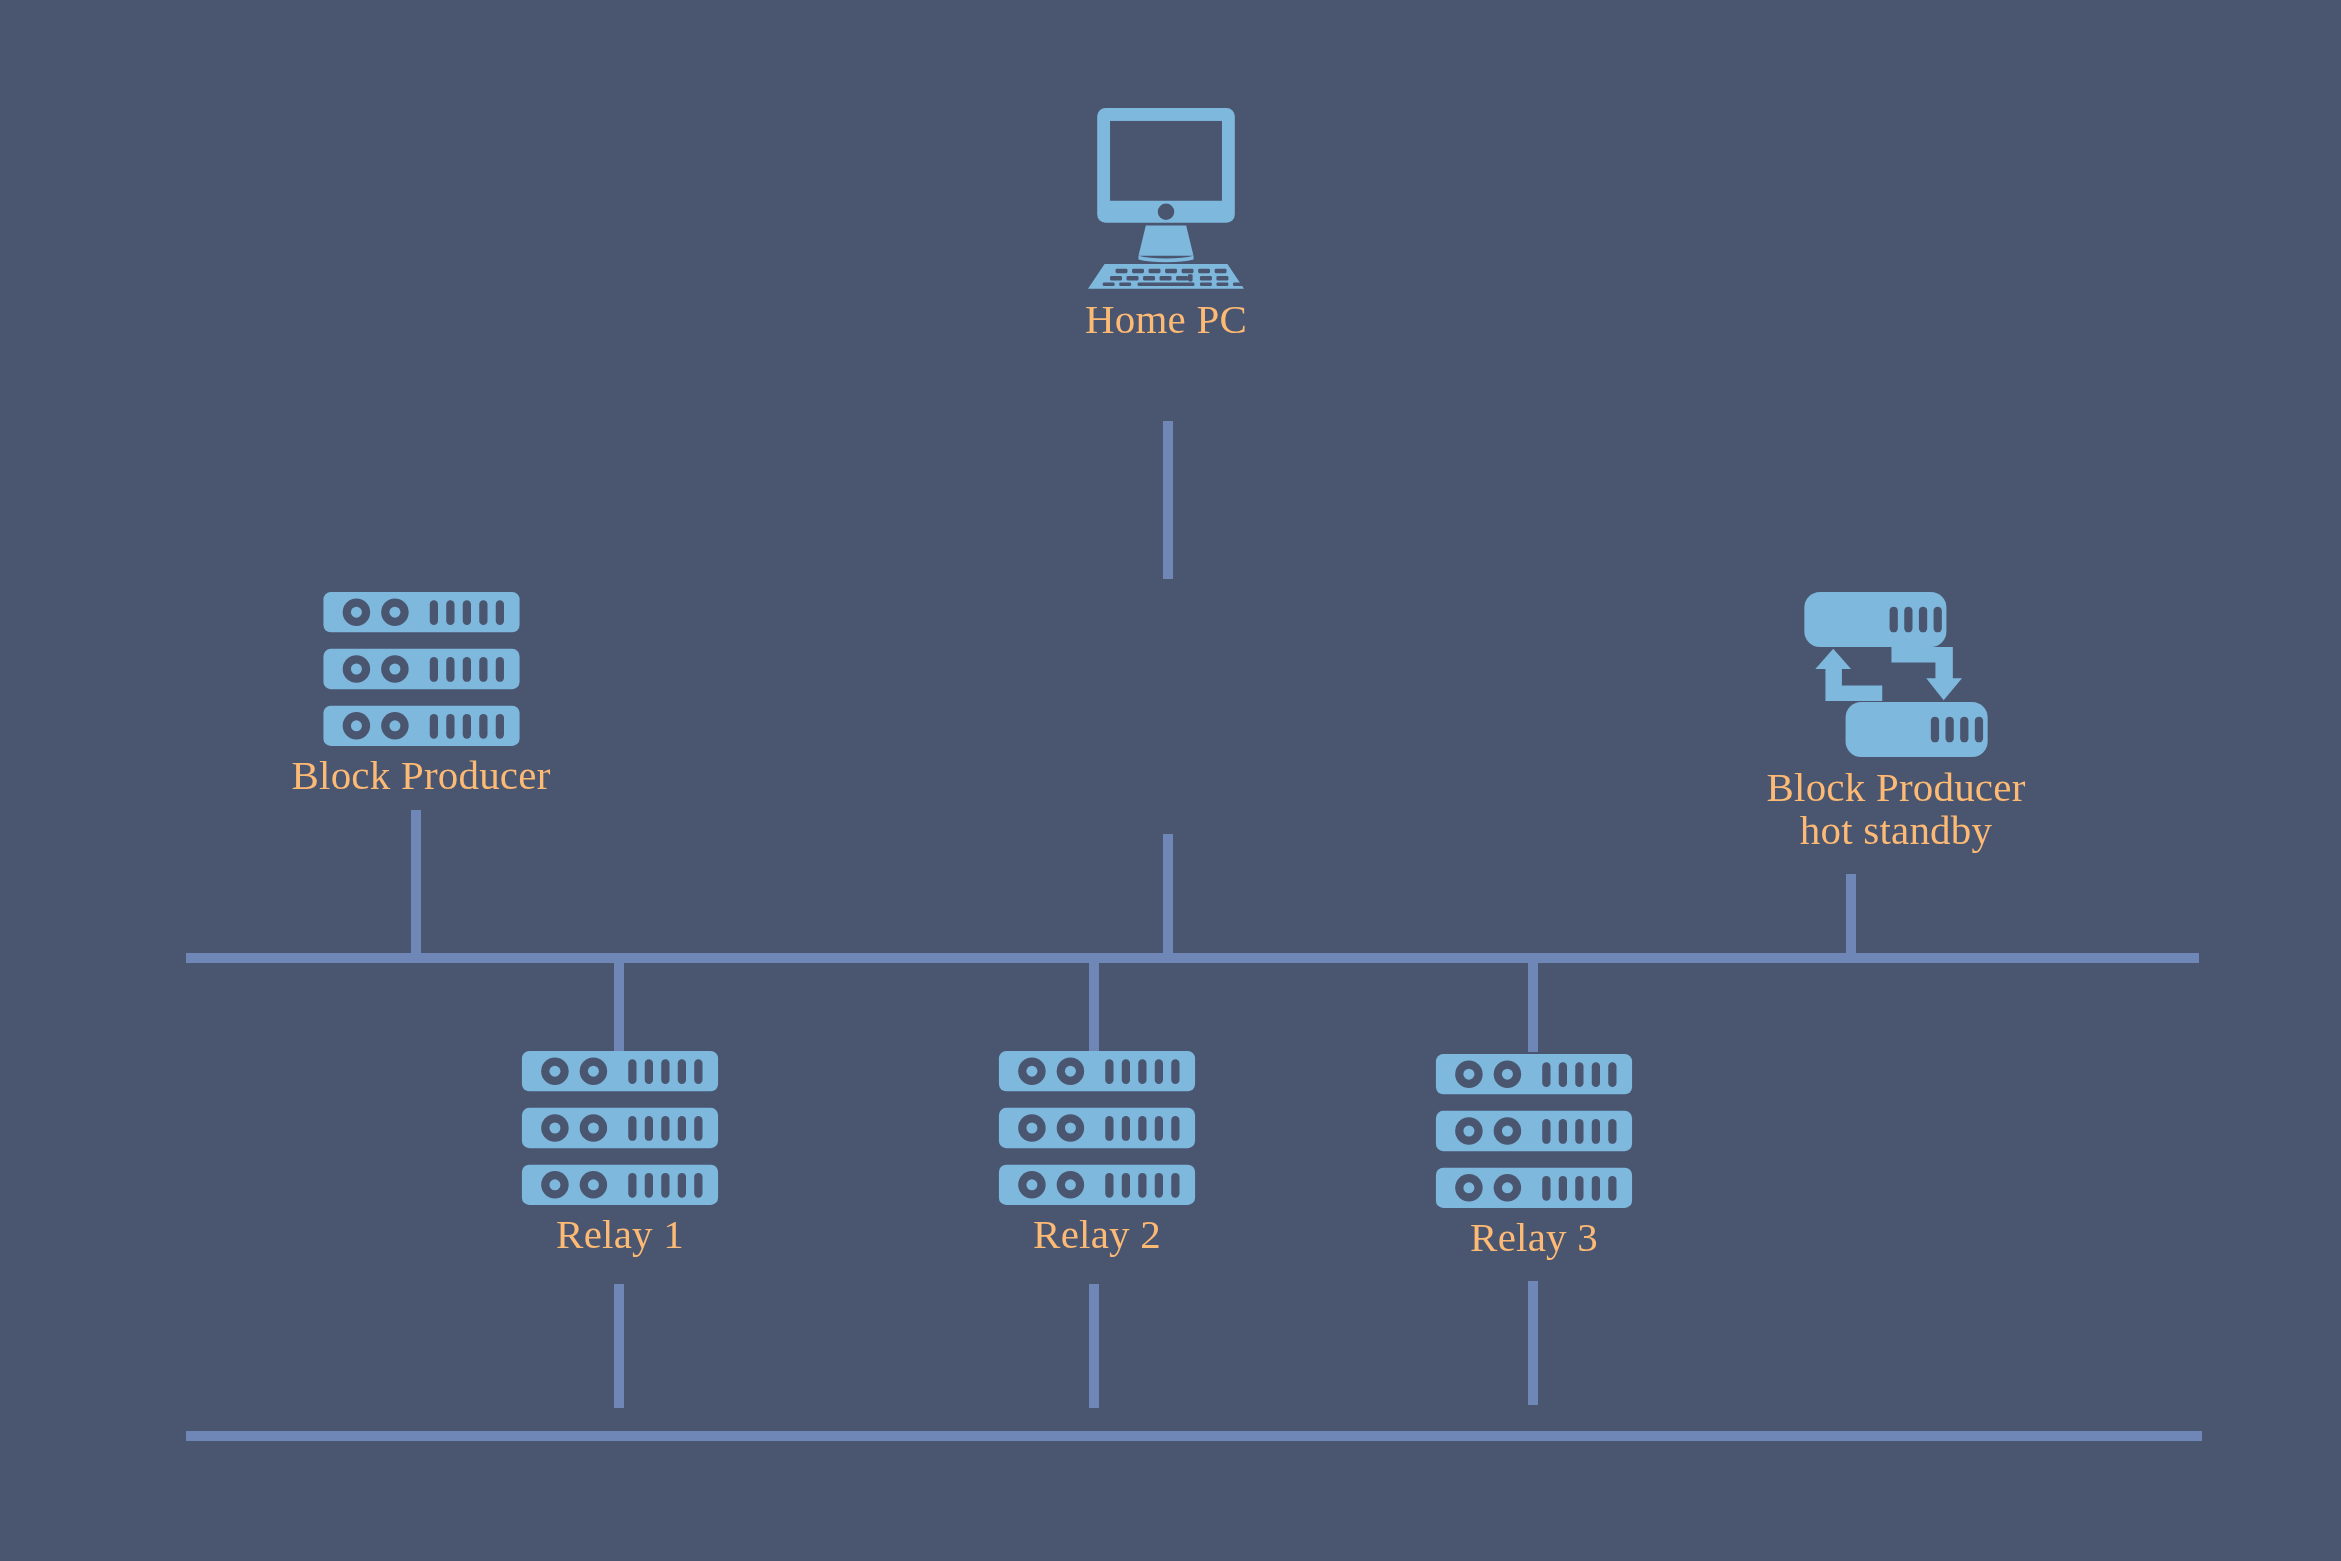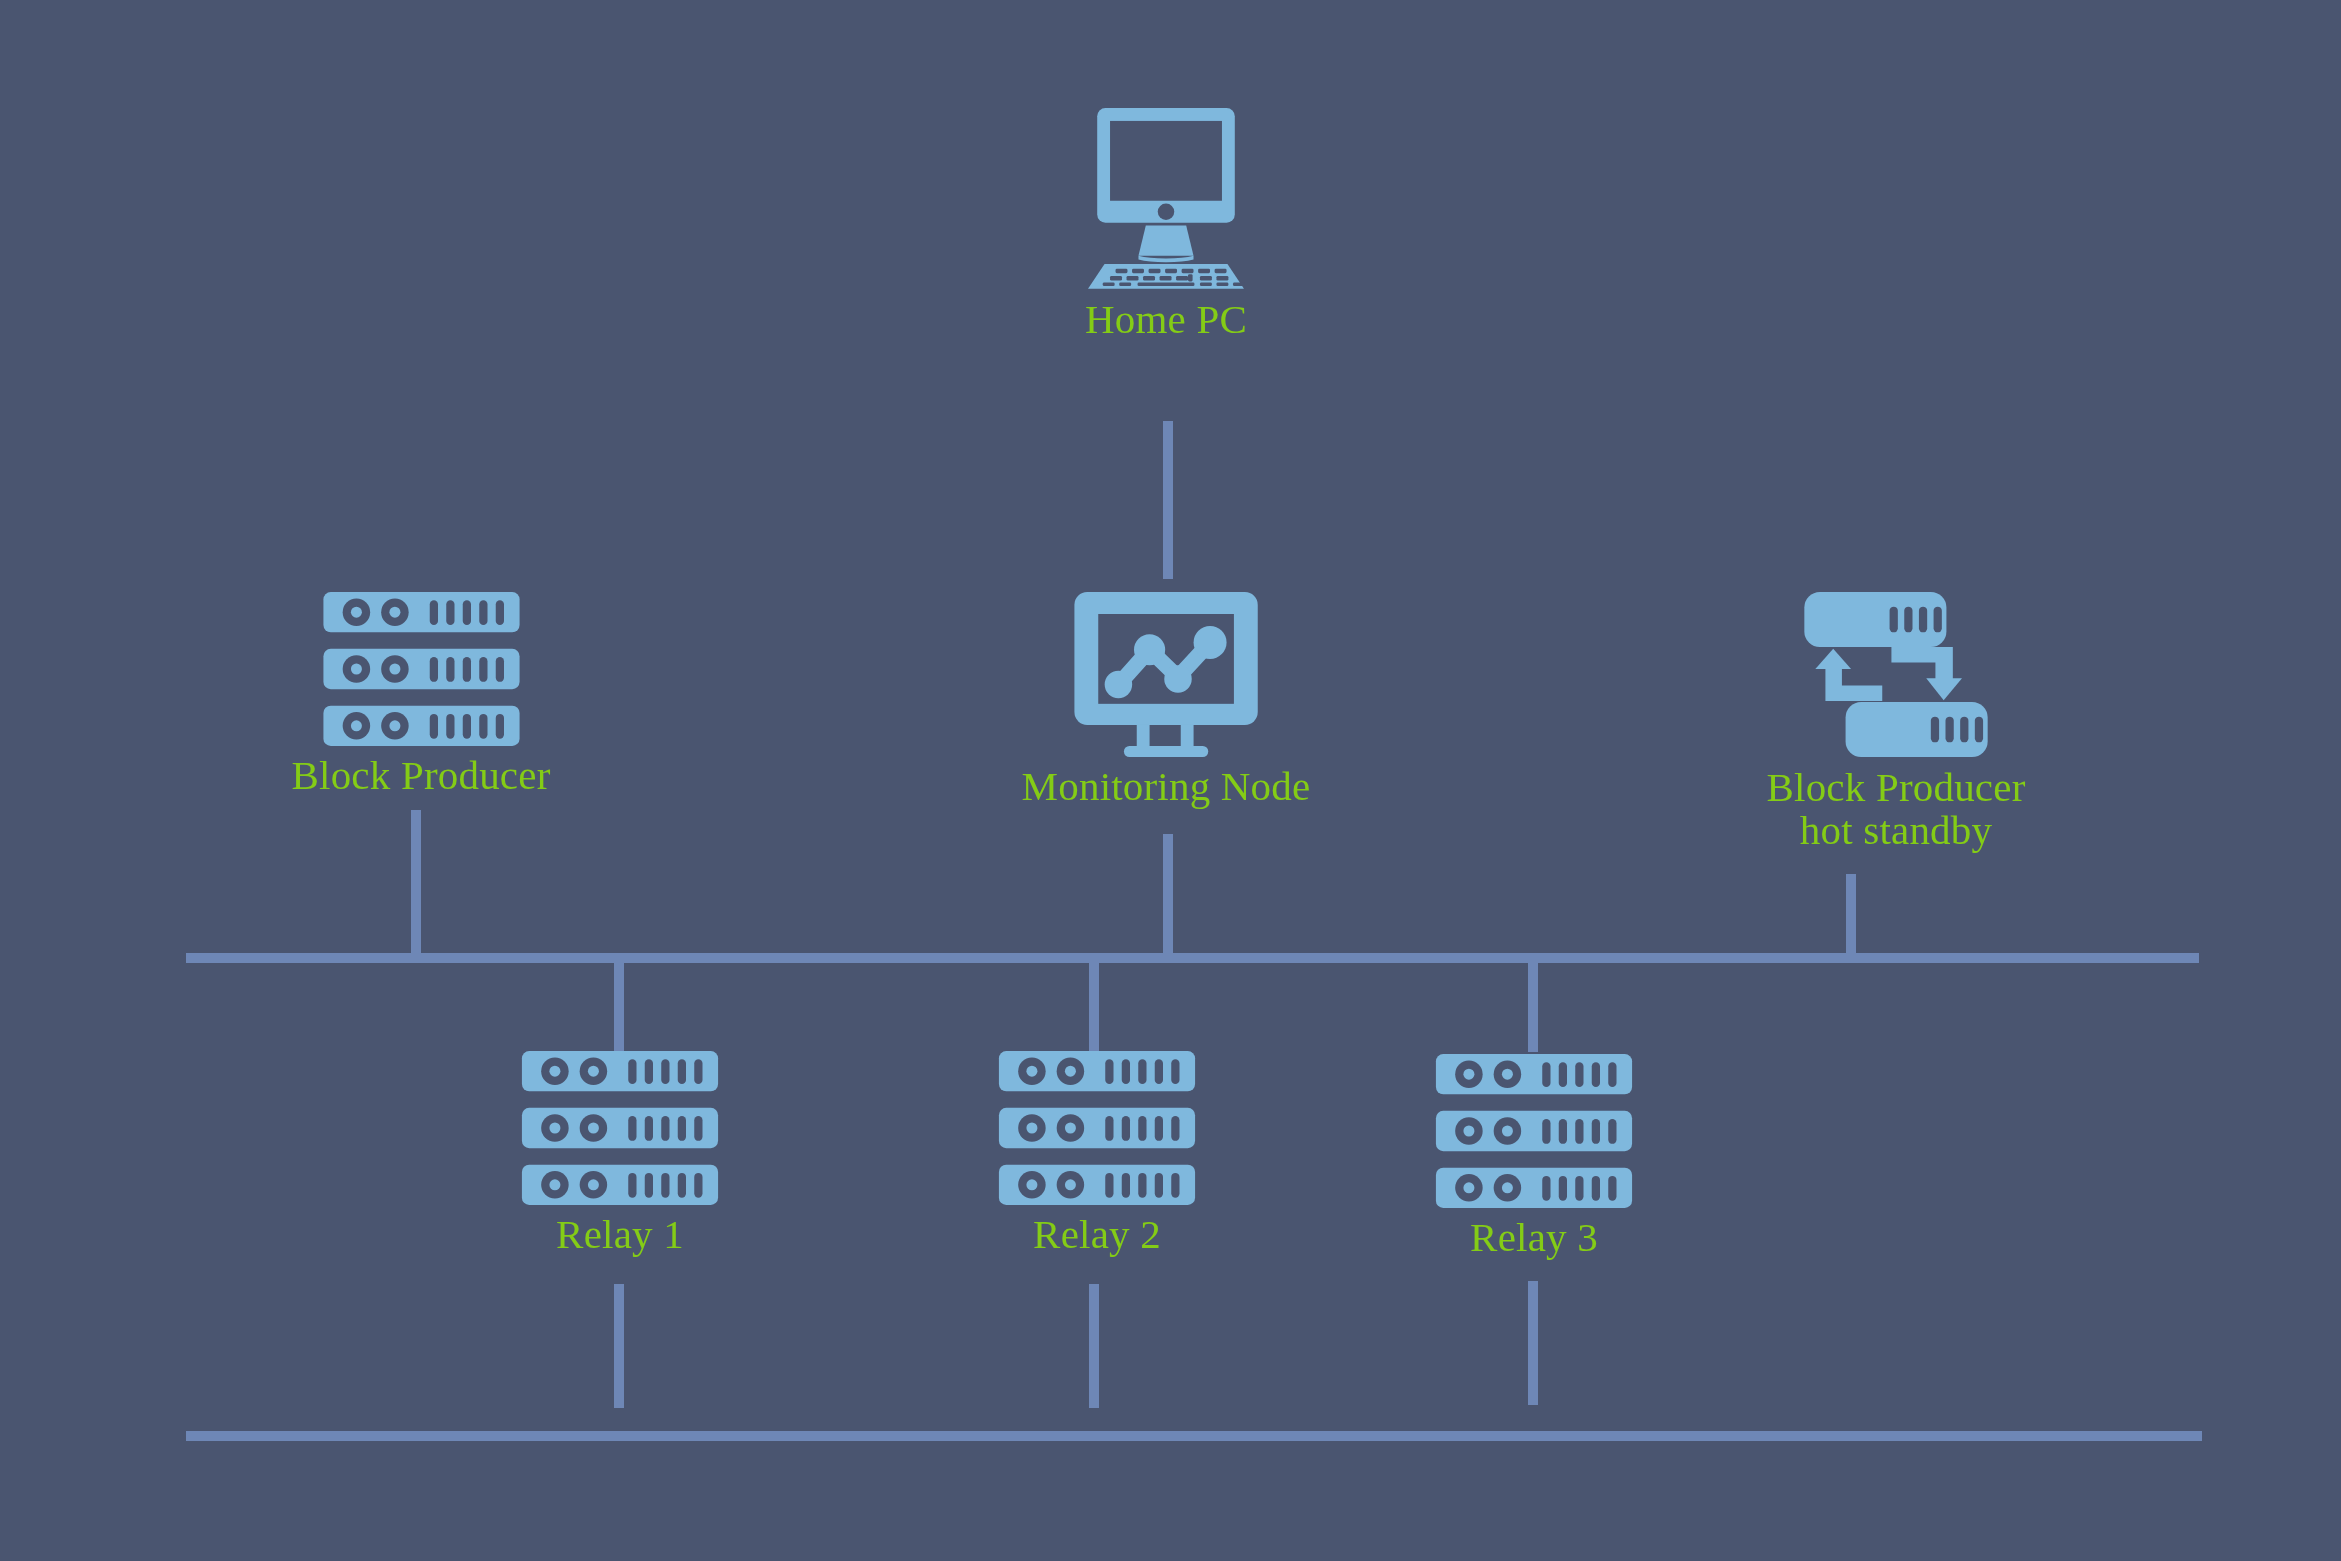--- a/index.html
+++ b/index.html
@@ -22,21 +22,21 @@
     position: absolute;
     display: flex;
     flex-direction: column;
     align-items: center;
   }
   .node-icon {
     display: block;
     line-height: 0;
   }
   .node-label {
-    color: #84cc16;
+    color: #fdba74;
     font-family: "Liberation Serif", "DejaVu Serif", serif;
     font-size: 41px;
     line-height: 1.0;
     text-align: center;
     white-space: pre;
     margin-top: 9.2px;
     letter-spacing: 0.2px;
   }
   .node-label.two-line {
     line-height: 1.05;
@@ -151,39 +151,20 @@
           <rect x="136" y="9" width="9" height="27" rx="4.5" fill="#4a5570"></rect>
           <rect x="154" y="9" width="9" height="27" rx="4.5" fill="#4a5570"></rect>
           <rect x="172" y="9" width="9" height="27" rx="4.5" fill="#4a5570"></rect>
           <rect x="190" y="9" width="9" height="27" rx="4.5" fill="#4a5570"></rect>
         </g>
       </svg>
     </span>
     <span class="node-label">Block Producer</span>
   </div>
 
-  <div class="node" id="node-monitoring-node" style="left:1166px; top:592px; transform:translateX(-50%); z-index:3;">
-    <span class="node-icon">
-      <svg width="191" height="165" viewBox="0 0 208 180" xmlns="http://www.w3.org/2000/svg">
-        <rect x="4" y="0" width="200" height="145" rx="14" fill="#7fb8dd"></rect>
-        <rect x="30" y="24" width="148" height="98" fill="#4a5570"></rect>
-        <g fill="#7fb8dd">
-          <path d="M52 101 L86 63 L117 93 L152 55" stroke="#7fb8dd" stroke-width="17" fill="none" stroke-linecap="round" stroke-linejoin="round"></path>
-          <circle cx="52" cy="101" r="15"></circle>
-          <circle cx="86" cy="63" r="17"></circle>
-          <circle cx="117" cy="95" r="15"></circle>
-          <circle cx="152" cy="55" r="18"></circle>
-        </g>
-        <rect x="72" y="145" width="14" height="25" fill="#7fb8dd"></rect>
-        <rect x="120" y="145" width="14" height="25" fill="#7fb8dd"></rect>
-        <rect x="58" y="168" width="92" height="12" rx="6" fill="#7fb8dd"></rect>
-      </svg>
-    </span>
-    <span class="node-label">Monitoring Node</span>
-  </div>
 
   <div class="node" id="node-hot-standby" style="left:1896px; top:592px; transform:translateX(-50%); z-index:3;">
     <span class="node-icon">
       <svg width="193" height="165" viewBox="0 0 210 180" xmlns="http://www.w3.org/2000/svg">
         <rect x="5" y="0" width="155" height="60" rx="17" fill="#7fb8dd"></rect>
         <g fill="#4a5570">
           <rect x="98" y="16" width="9" height="28" rx="4.5"></rect>
           <rect x="114" y="16" width="9" height="28" rx="4.5"></rect>
           <rect x="130" y="16" width="9" height="28" rx="4.5"></rect>
           <rect x="146" y="16" width="9" height="28" rx="4.5"></rect>

